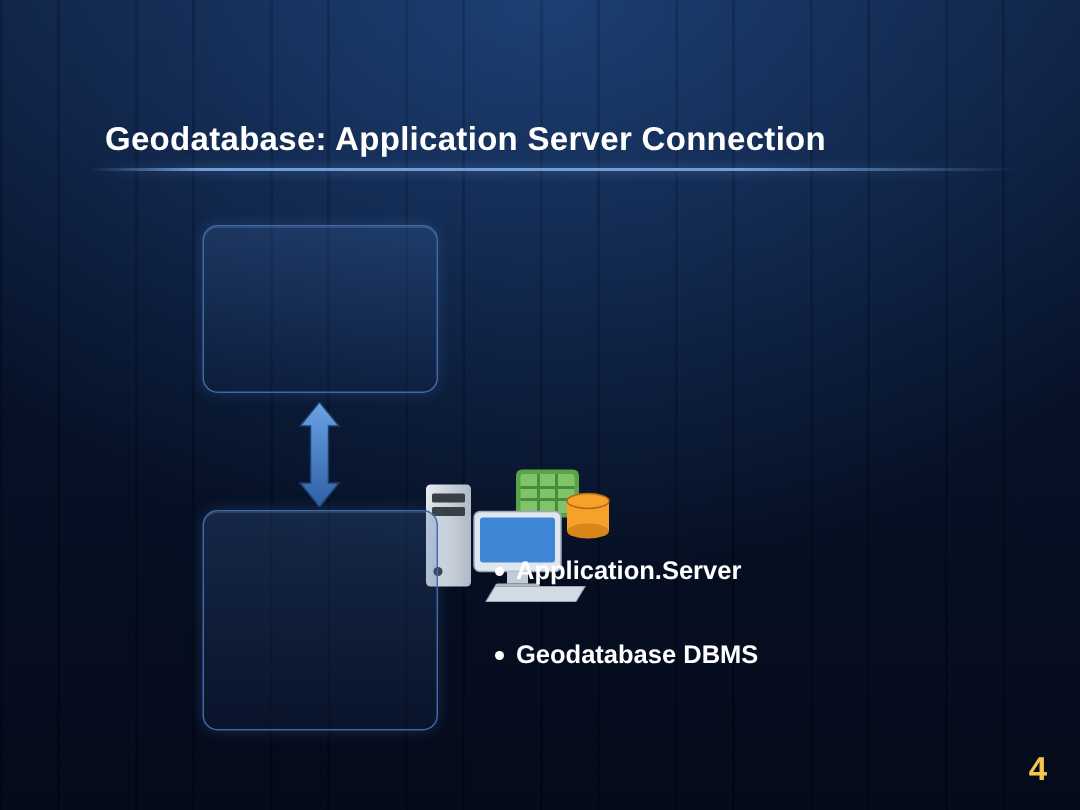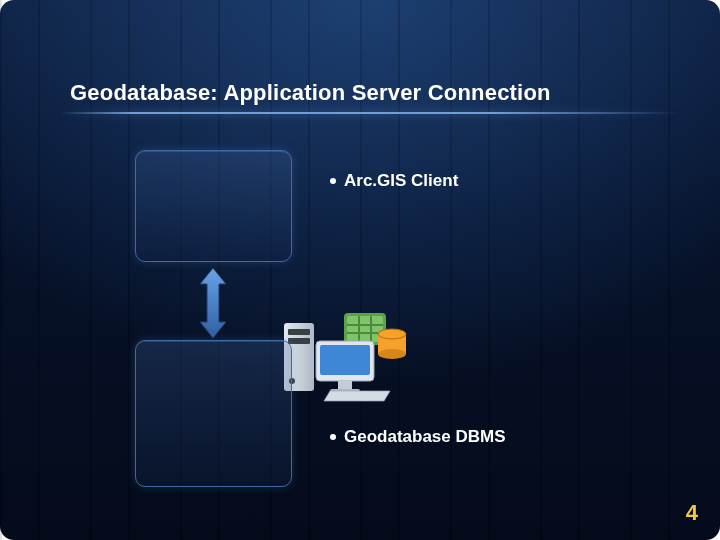--- a/index.html
+++ b/index.html
@@ -2,21 +2,20 @@
 <html><head>
 <meta charset="utf-8">
 <style>
   html,body{margin:0;padding:0;width:720px;height:540px;overflow:hidden;font-family:Arial,Helvetica,sans-serif}
   .slide{
     position:relative;width:720px;height:540px;
     background:
       radial-gradient(ellipse 900px 700px at 50% 0%, rgba(40,90,160,0.55) 0%, rgba(10,30,70,0) 55%),
       linear-gradient(180deg,#0a1a38 0%,#041028 40%,#020818 100%);
     color:#fff;
-    border-radius:14px;
   }
   .curtain{
     position:absolute;inset:0;pointer-events:none;
     background:
       repeating-linear-gradient(90deg,
         rgba(0,0,0,0.22) 0px, rgba(0,0,0,0.22) 2px,
         rgba(255,255,255,0.02) 2px, rgba(255,255,255,0.02) 38px,
         rgba(0,0,0,0.28) 38px, rgba(0,0,0,0.28) 40px,
         rgba(255,255,255,0.02) 40px, rgba(255,255,255,0.02) 90px);
     opacity:0.55;
@@ -120,21 +119,21 @@
       </defs>
       <path d="M15 0 L28 16 L21 16 L21 54 L28 54 L15 70 L2 54 L9 54 L9 16 L2 16 Z" fill="url(#arrGrad)" stroke="#1c3d6b" stroke-width="1"></path>
     </svg>
   </div>
 
   <div class="panel bottom">
     
     
   </div>
 
-  <div class="bullet b1">
-    <span class="dot"></span><span>Arc.GIS Client</span>
+  <div class="bullet b2">
+    <span class="dot"></span><span>Application.Server</span>
   </div>
   <div class="bullet b3">
     <span class="dot"></span><span>Geodatabase DBMS</span>
   </div>
 
   <div class="pagenum">4</div>
 </div>
 
 </body></html>

